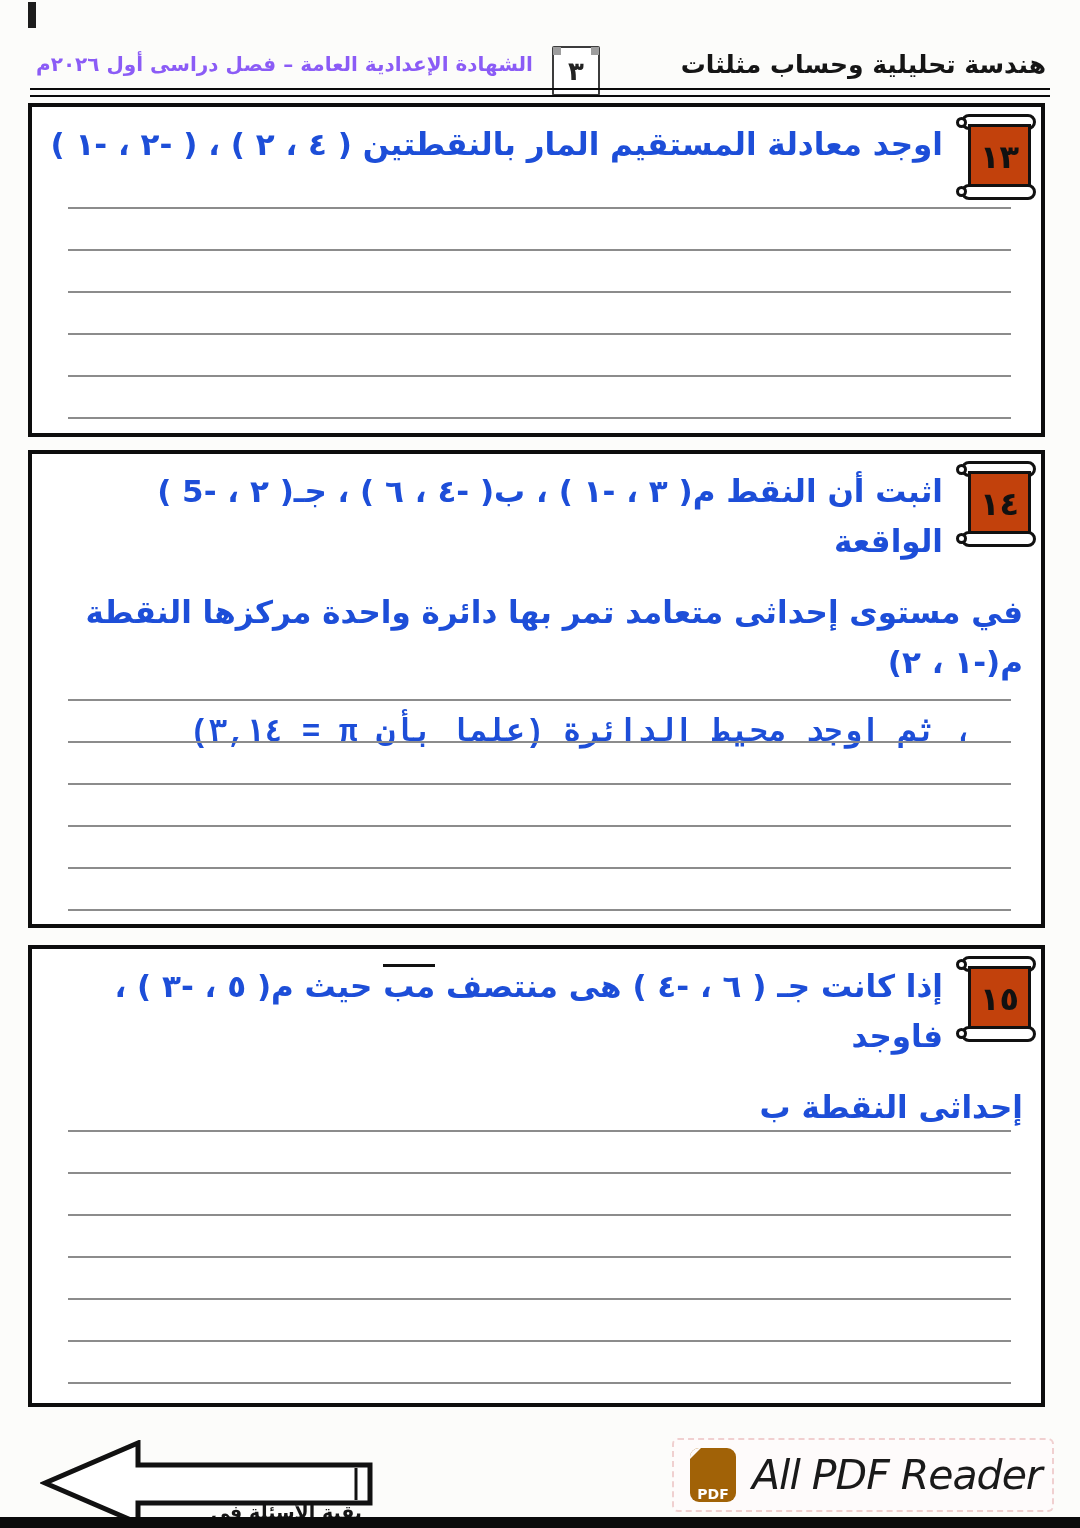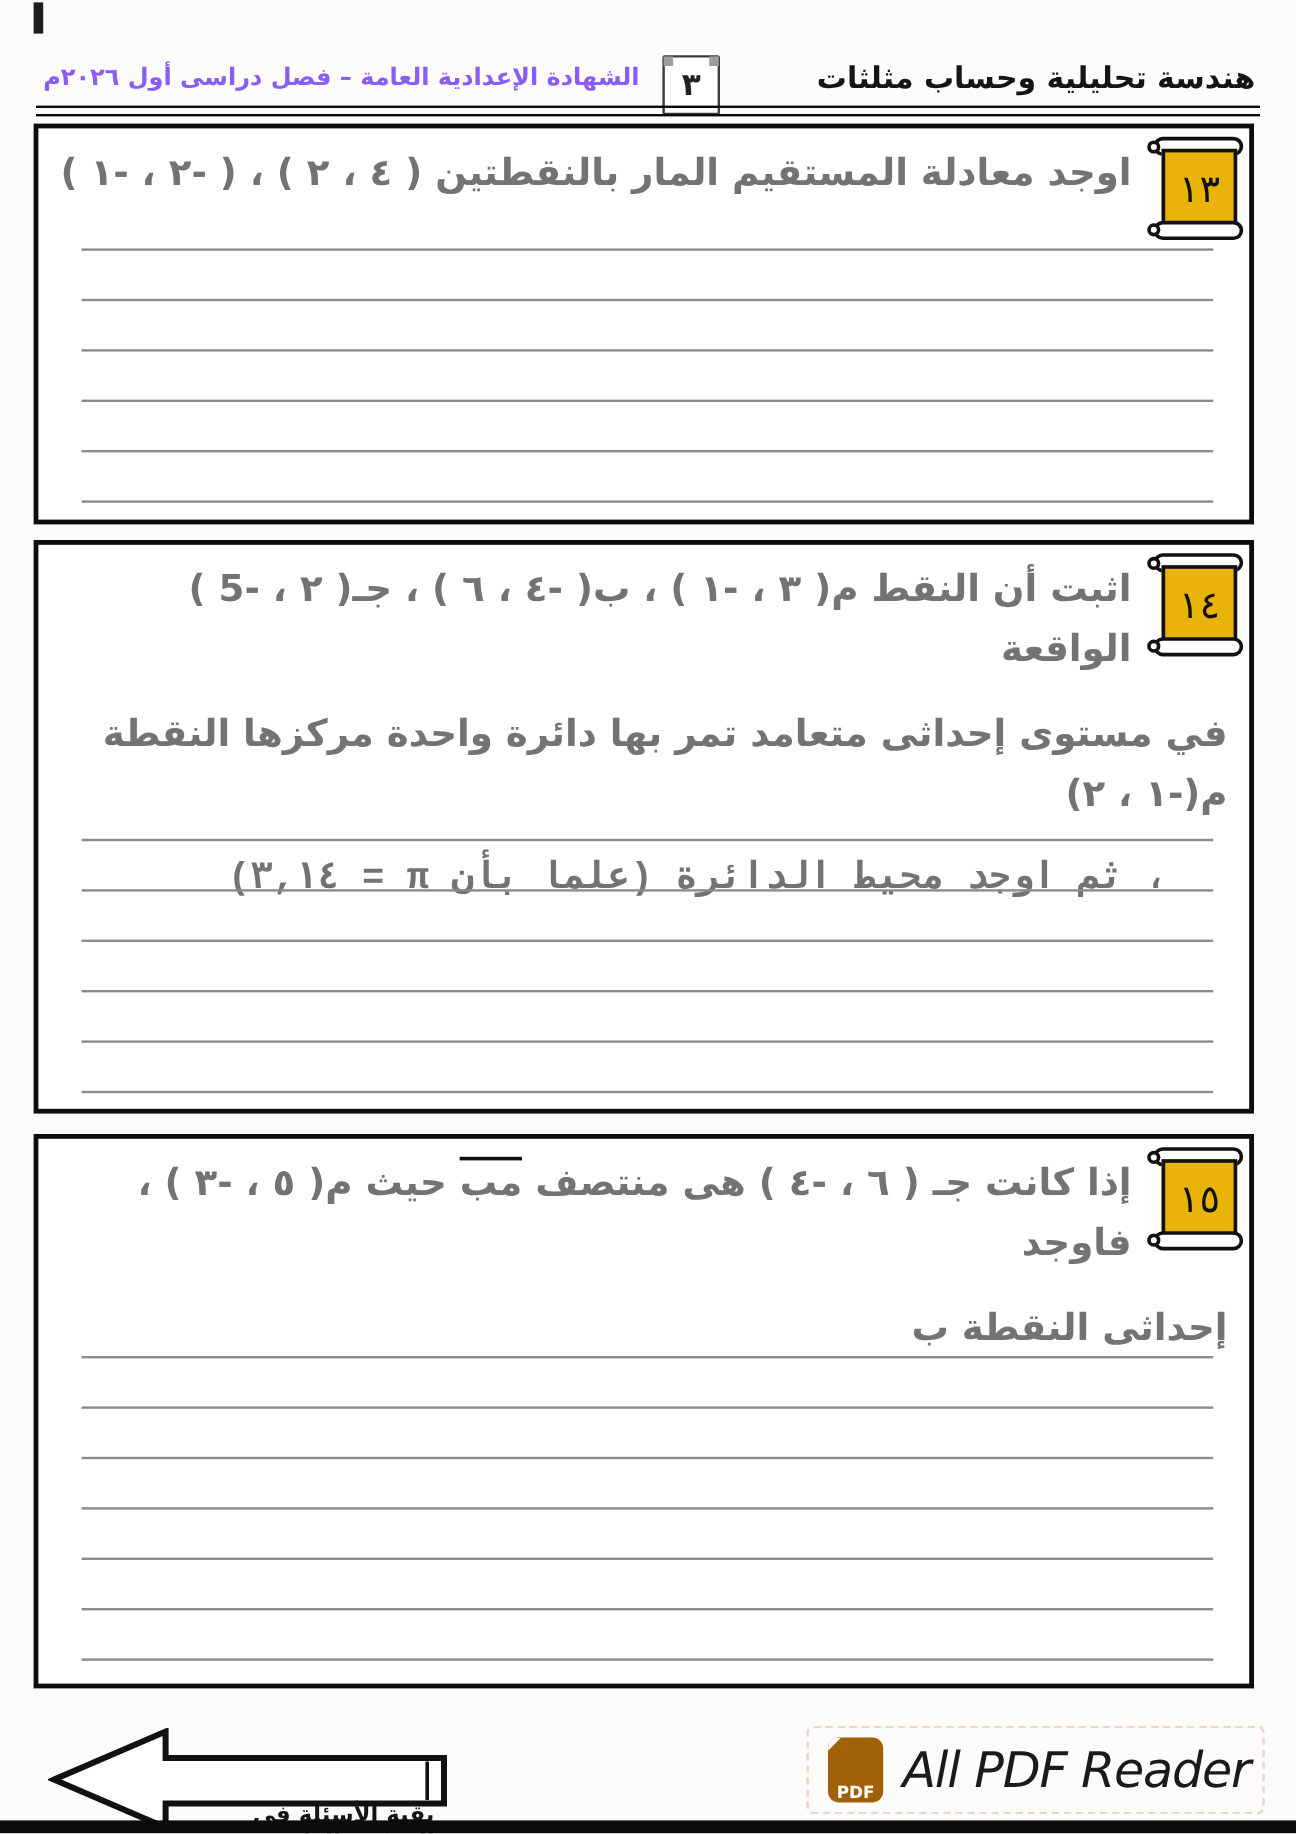--- a/index.html
+++ b/index.html
@@ -27,41 +27,41 @@
               border-top:2.5px solid #0a0a0a; border-bottom:2.5px solid #0a0a0a; }
 
   
   .qbox { position:absolute; left:28px; width:1017px; background:#fff;
           border:4px solid #0d0d0d; }
   .qbox-13 { top:103px; height:334px; }
   .qbox-14 { top:450px; height:478px; }
   .qbox-15 { top:945px; height:462px; }
 
   .qtext { position:absolute; top:12px; left:14px; right:10px;
-           direction:rtl; text-align:right; color:#737373; }
+           direction:rtl; text-align:right; color:#1d4ed8; }
   .qline { font-size:31px; font-weight:700; line-height:50px; margin-bottom:21px; }
   .pad-badge { padding-right:88px; }
   .pad-small { padding-right:8px; }
   .pad-cont  { padding-right:58px;font-family:Liberation Mono, monospace; }
   .seg-overline { border-top:3px solid #111; padding-top:1px; }
 
   
   .badge { position:absolute; top:7px; right:5px; width:78px; height:86px; z-index:3; }
   .badge .roll-t, .badge .roll-b { position:absolute; left:3px; right:0; height:16px;
           background:#fff; border:3.5px solid #111; border-radius:8px; }
   .badge .roll-t { top:0; }
   .badge .roll-b { bottom:0; }
   .badge .pin-t, .badge .pin-b { position:absolute; left:-2px; width:11px; height:11px;
           background:#fff; border:3px solid #111; border-radius:50%; z-index:4; }
   .badge .pin-t { top:3px; }
   .badge .pin-b { bottom:3px; }
   .badge .face { position:absolute; top:10px; bottom:10px; left:10px; right:5px;
-          background:#eab308; border:3.5px solid #111;
+          background:#c2410c; border:3.5px solid #111;
           display:flex; align-items:center; justify-content:center;
-          font-size:32px; font-weight:400; color:#111; }
+          font-size:32px; font-weight:700; color:#111; }
 
   
   .lines { position:absolute; left:36px; right:30px; }
   .lines-13 { top:100px; }
   .lines-14 { top:245px; }
   .lines-15 { top:181px; }
   .rule { height:0; border-top:2px solid #8c8c8c; margin-bottom:40px; }
 
   
   .next-arrow { position:absolute; left:40px; top:1440px; width:335px; height:86px; }

